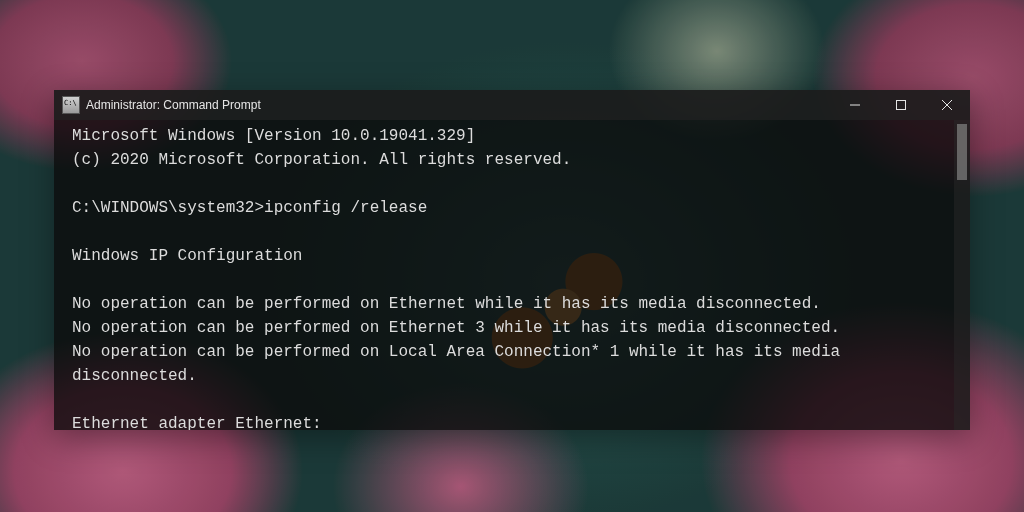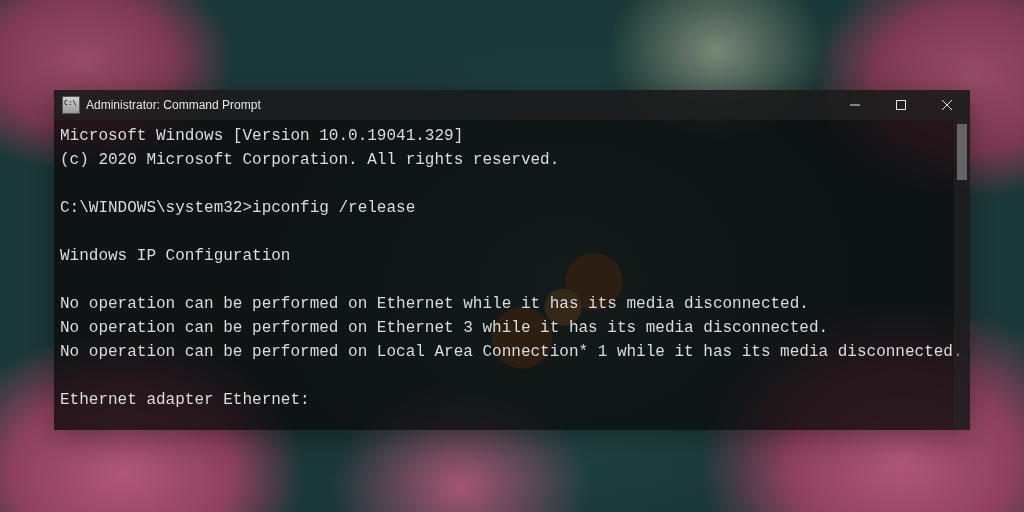--- a/index.html
+++ b/index.html
@@ -73,20 +73,21 @@
     display:flex;
     align-items:center;
     justify-content:center;
     color:#e5e5e5;
   }
   .win-btn svg{width:10px;height:10px;stroke:#e5e5e5;stroke-width:1;fill:none;}
   .terminal-body{
     flex:1 1 auto;
     position:relative;
     overflow:hidden;
+    padding-left:12px;
   }
   .terminal-text{
     font-family:Consolas,"Courier New",monospace;
     font-size:16px;
     line-height:1.5;
     color:#dcdcdc;
     white-space:pre-wrap;
     padding:4px 6px;
   }
   .scrollbar{

